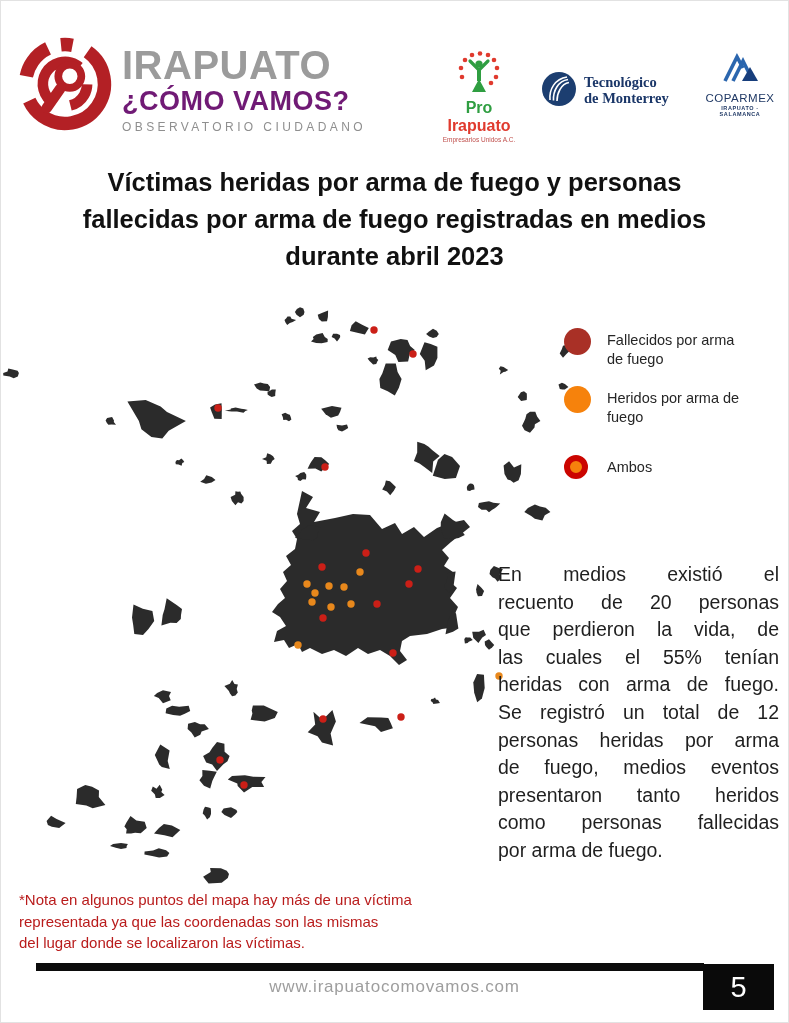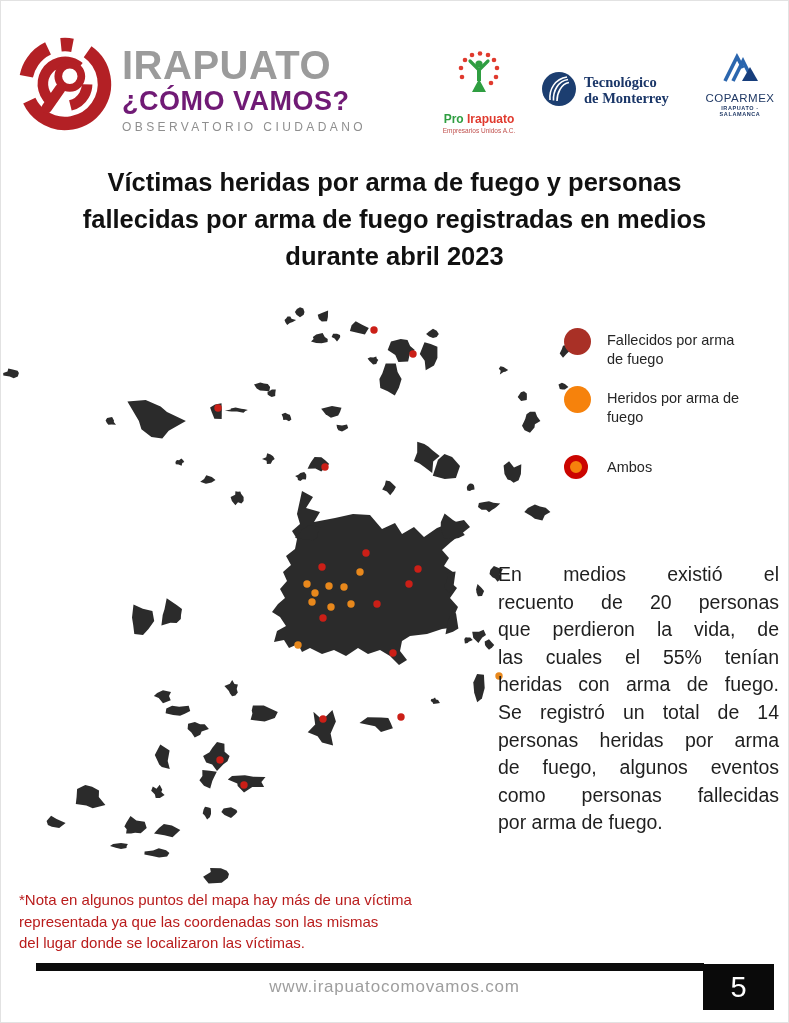--- a/index.html
+++ b/index.html
@@ -10,21 +10,21 @@
   }
   
   .brand{position:absolute;left:14px;top:33px;display:flex;z-index:3;}
   .brand-mark{width:100px;height:100px;flex:none;}
   .brand-text{margin-left:7px;padding-top:11px;}
   .brand-title{font-size:40px;font-weight:bold;color:#9b9b9b;line-height:1.0;letter-spacing:.5px;}
   .brand-sub{font-size:27px;font-weight:bold;color:#701a75;line-height:1.2;letter-spacing:.5px;}
   .brand-tag{font-size:12px;color:#8f8f8f;letter-spacing:3.4px;margin-top:3px;}
   .partner{position:absolute;z-index:3;text-align:center;}
   .partner-pro{left:432px;top:50px;width:92px;}
-  .pro-name{font-size:12px;font-weight:bold;margin-top:15px;}
+  .pro-name{font-size:16px;font-weight:bold;margin-top:2px;}
   .pro-name .g{color:#2f9e41;}
   .pro-name .r{color:#e03a2e;}
   .pro-sub{font-size:6.5px;color:#c0504d;margin-top:1px;}
   .partner-tec{left:540px;top:70px;width:150px;display:flex;align-items:flex-end;text-align:left;}
   .tec-text{font-family:"Liberation Serif",serif;font-weight:bold;color:#1a3668;font-size:14.5px;line-height:1.15;margin-left:7px;white-space:pre-line;}
   .partner-cop{left:700px;top:51px;width:78px;}
   .cop-name{font-size:11.5px;font-weight:normal;color:#1f3864;letter-spacing:.5px;margin-top:2px;}
   .cop-sub{font-size:5.5px;font-weight:bold;color:#1f3864;letter-spacing:.6px;margin-top:1px;}
   
   .title{
@@ -259,23 +259,24 @@
       <div class="leg-label">Ambos</div>
     </div>
   </div>
 
   <div class="body-text">
       <span class="jline">En medios existió el</span>
       <span class="jline">recuento de 20 personas</span>
       <span class="jline">que perdieron la vida, de</span>
       <span class="jline">las cuales el 55% tenían</span>
       <span class="jline">heridas con arma de fuego.</span>
-      <span class="jline">Se registró un total de 14</span>
+      <span class="jline">Se registró un total de 12</span>
       <span class="jline">personas heridas por arma</span>
-      <span class="jline">de fuego, algunos eventos</span>
+      <span class="jline">de fuego, medios eventos</span>
+      <span class="jline">presentaron tanto heridos</span>
       <span class="jline">como personas fallecidas</span>
       <span class="jline last">por arma de fuego.</span>
     </div>
 
   <div class="footnote">*Nota en algunos puntos del mapa hay más de una víctima
 representada ya que las coordenadas son las mismas
 del lugar donde se localizaron las víctimas.</div>
 
   <div class="footer-bar"></div>
   <div class="footer-url">www.irapuatocomovamos.com</div>

